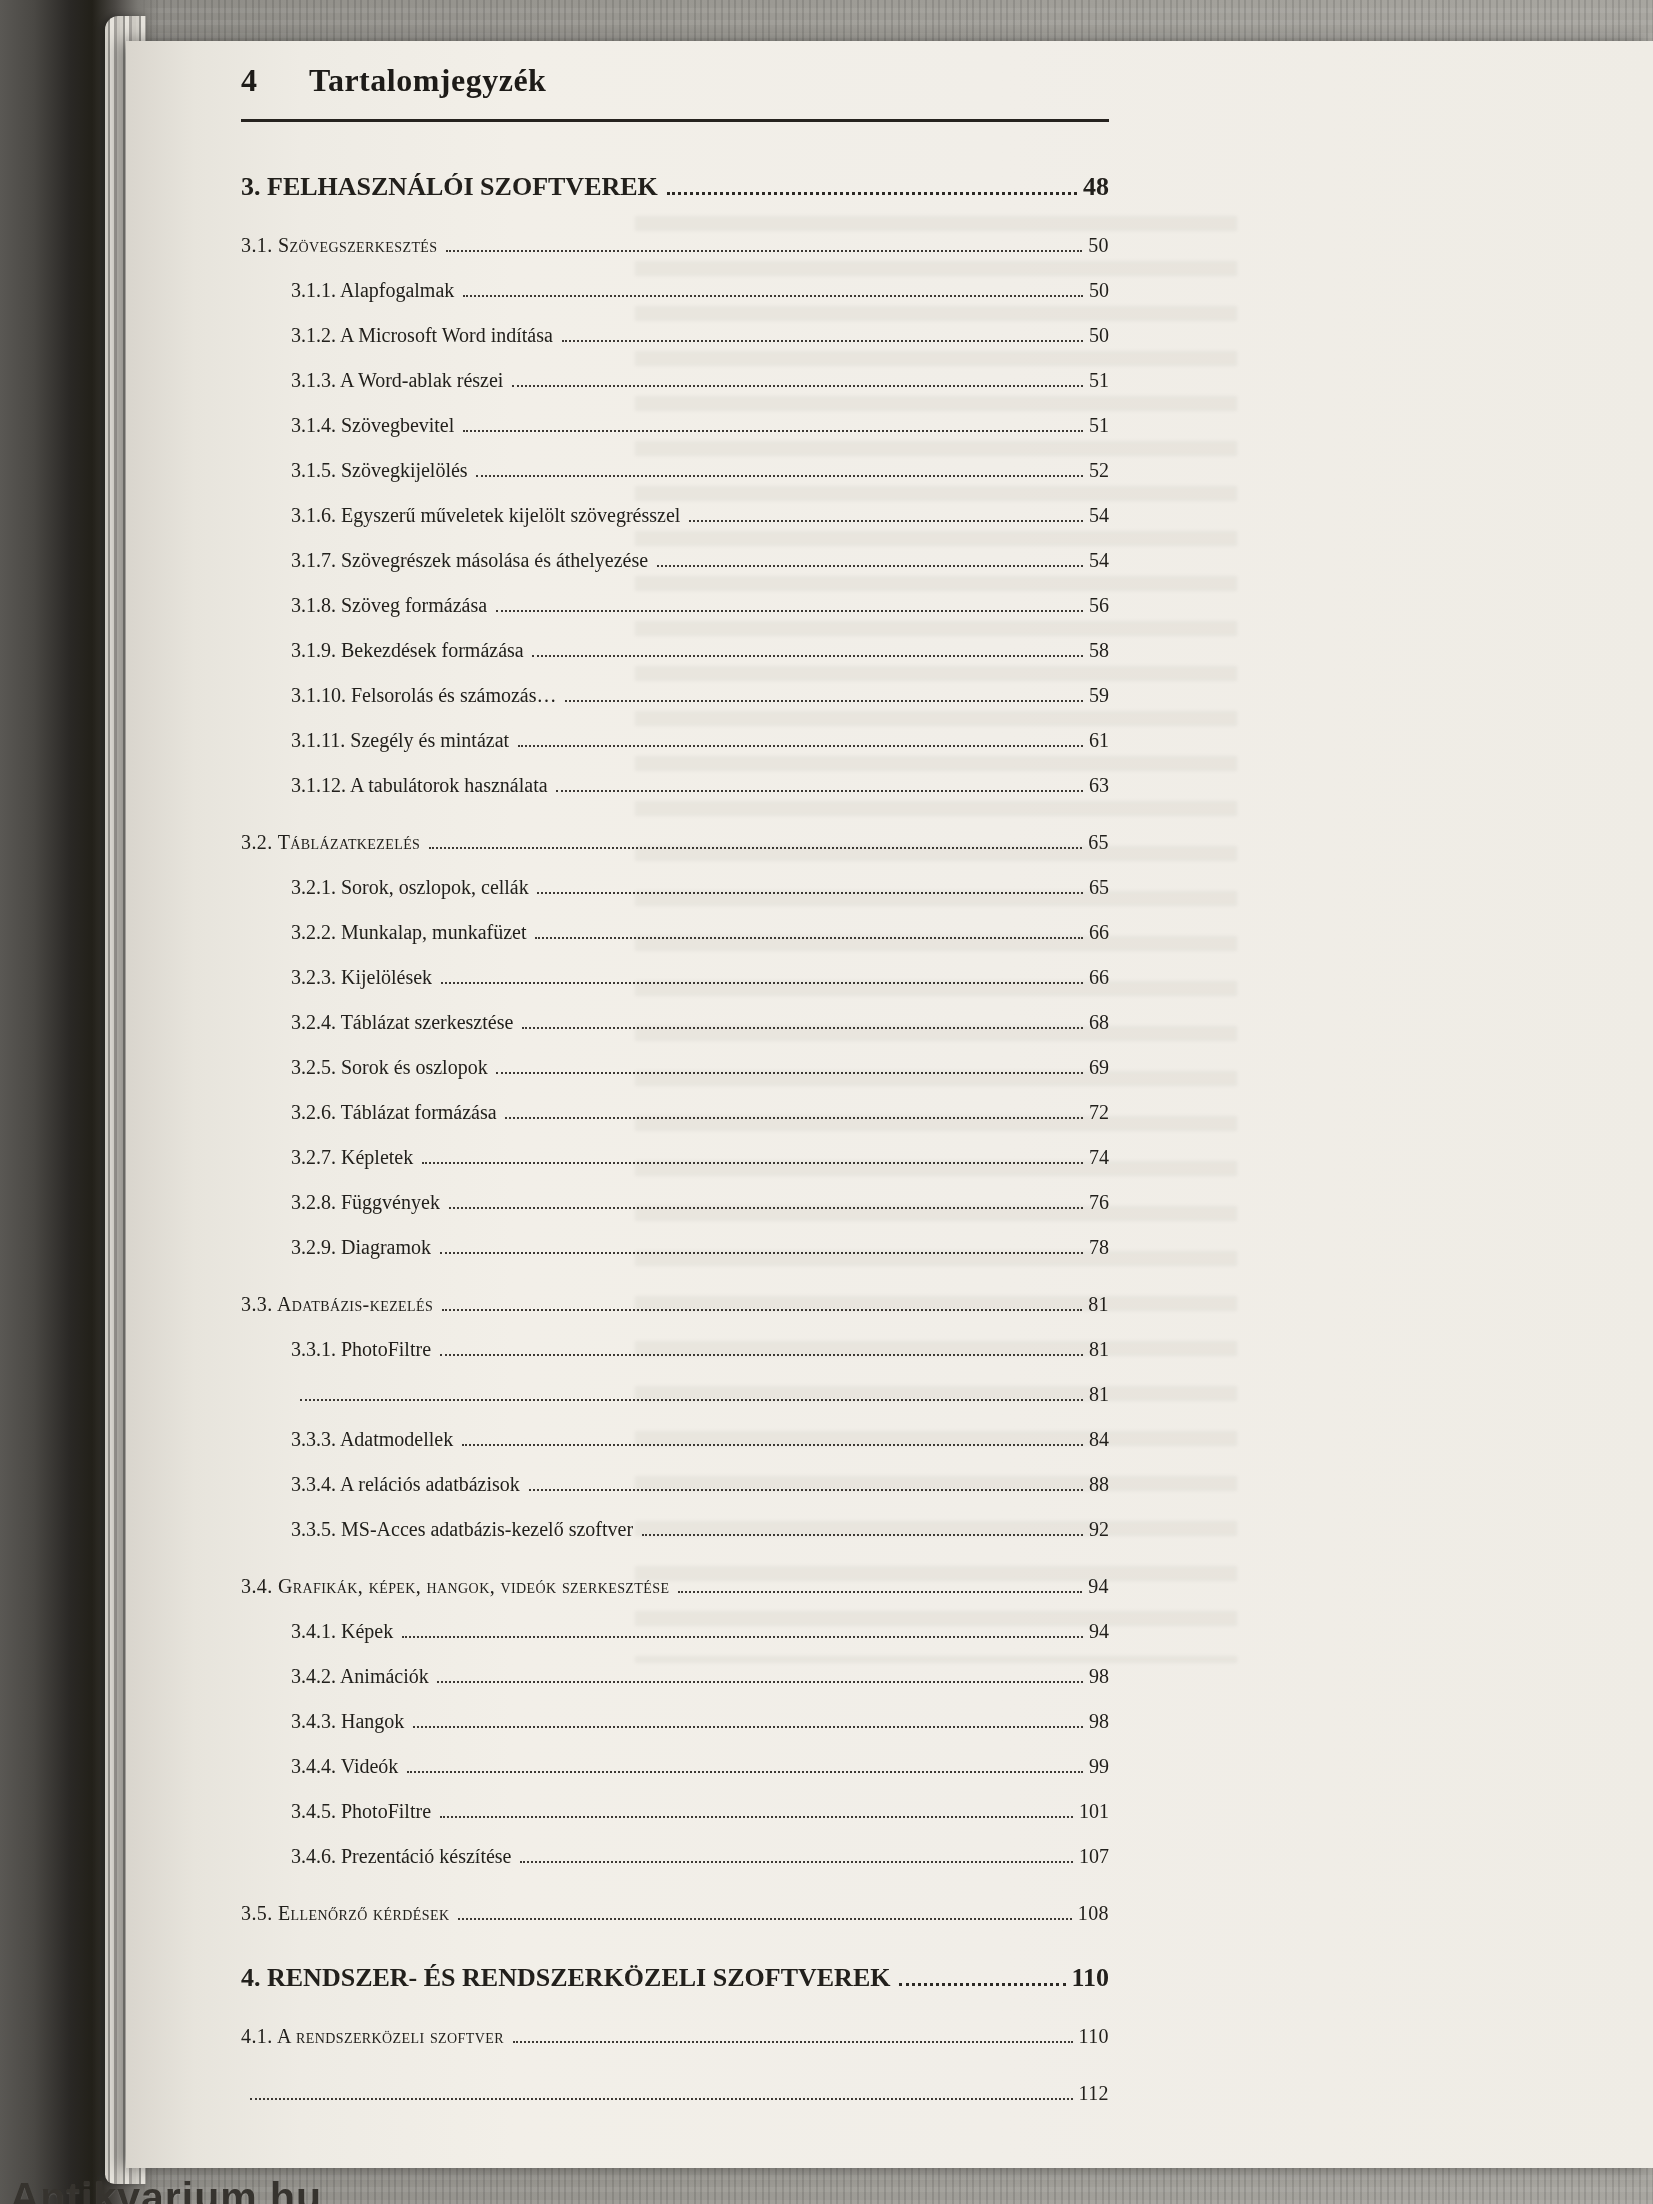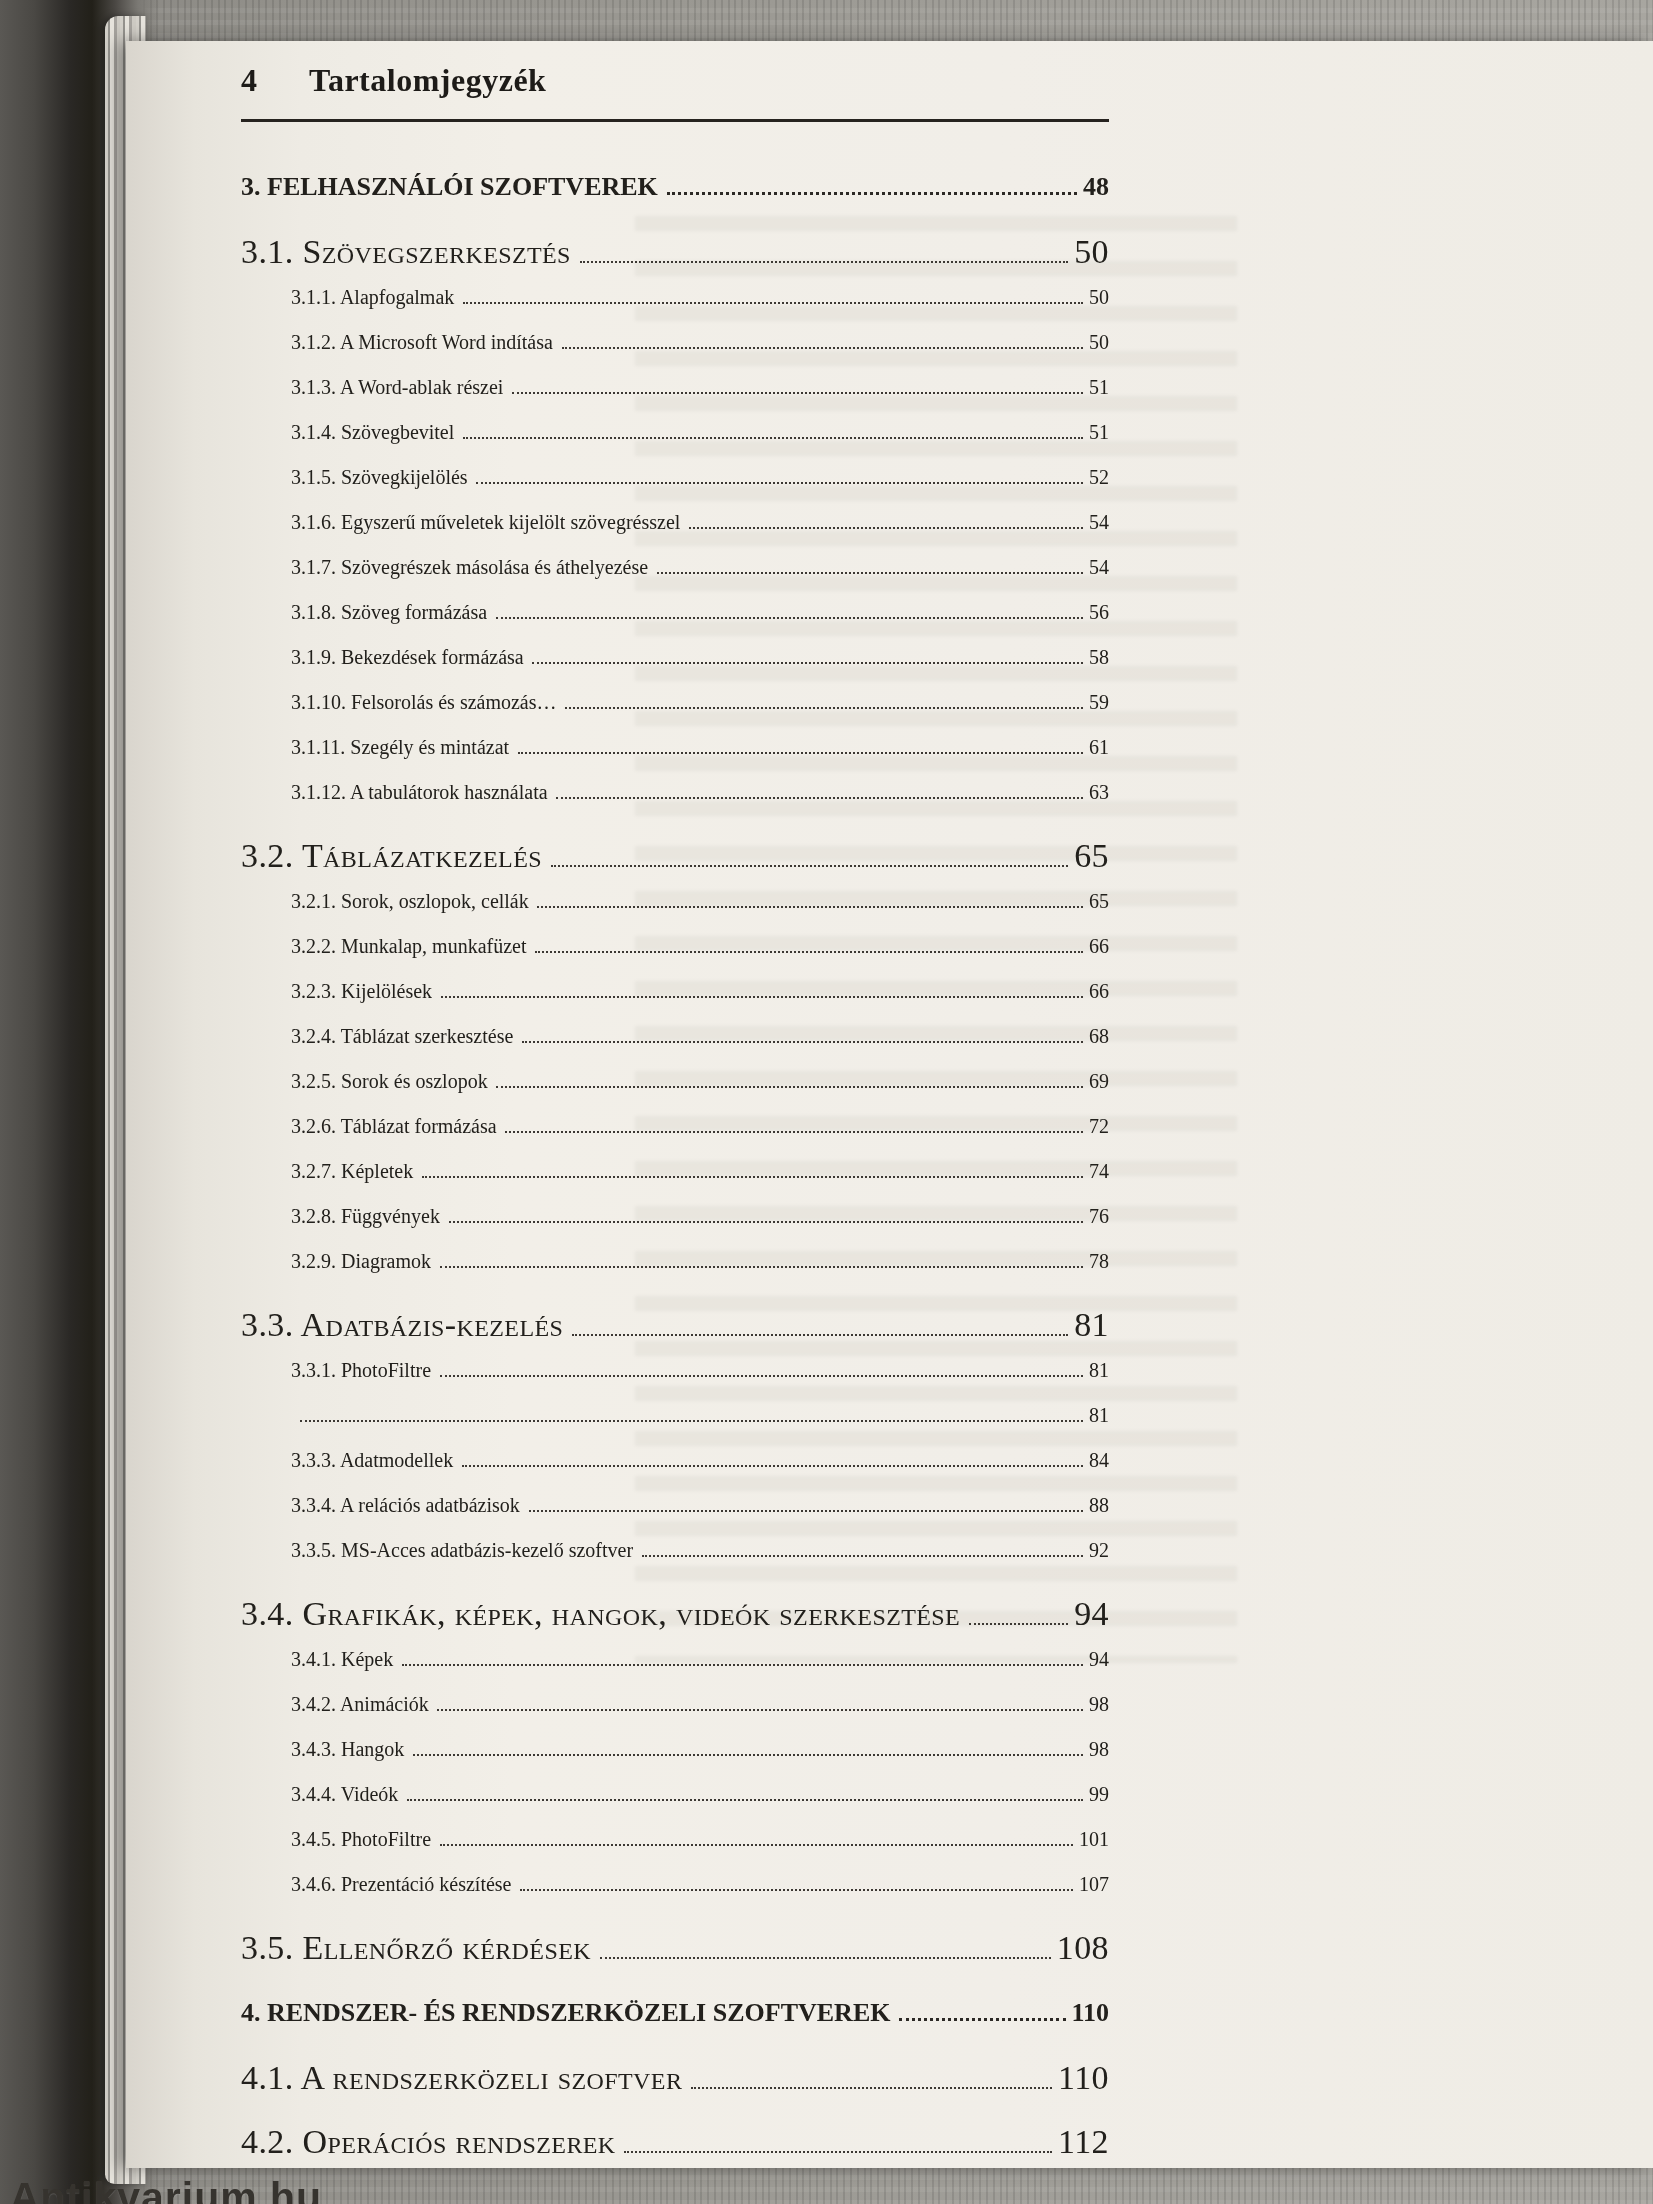--- a/index.html
+++ b/index.html
@@ -114,23 +114,23 @@
     margin: 0 5.8px 6.8px 8.7px;
   }
   .toc-page { white-space: nowrap; }
 
   .toc-row.sub {
     font-size: 20px;
     line-height: 45px;
     padding-left: 50px;
   }
   .toc-row.section {
-    font-size: 34px;
+    font-size: 20px;
     line-height: 46px;
-    margin-top: 18px;
+    margin-top: 11px;
     letter-spacing: 0.4px;
     justify-content: center;
   }
   .toc-row.section .toc-label { font-variant: small-caps; }
   .toc-row.chapter {
     font-size: 26px;
     line-height: 49px;
     font-weight: bold;
     margin: 17.5px 0 7.8px 0;
   }
@@ -400,21 +400,20 @@
     <span class="toc-page">110</span>
   </div>
 
   <div class="toc-row section">
     <span class="toc-label">4.1. A rendszerközeli szoftver</span>
     <span class="toc-dots"></span>
     <span class="toc-page">110</span>
   </div>
 
   <div class="toc-row section">
-    <span class="toc-label">4.2. Operációs rendszerek</span>
     <span class="toc-dots"></span>
     <span class="toc-page">112</span>
   </div>
 </nav>
   </div>
 
   <div class="watermark">Antikvarium.hu</div>
 </div>
 
 

